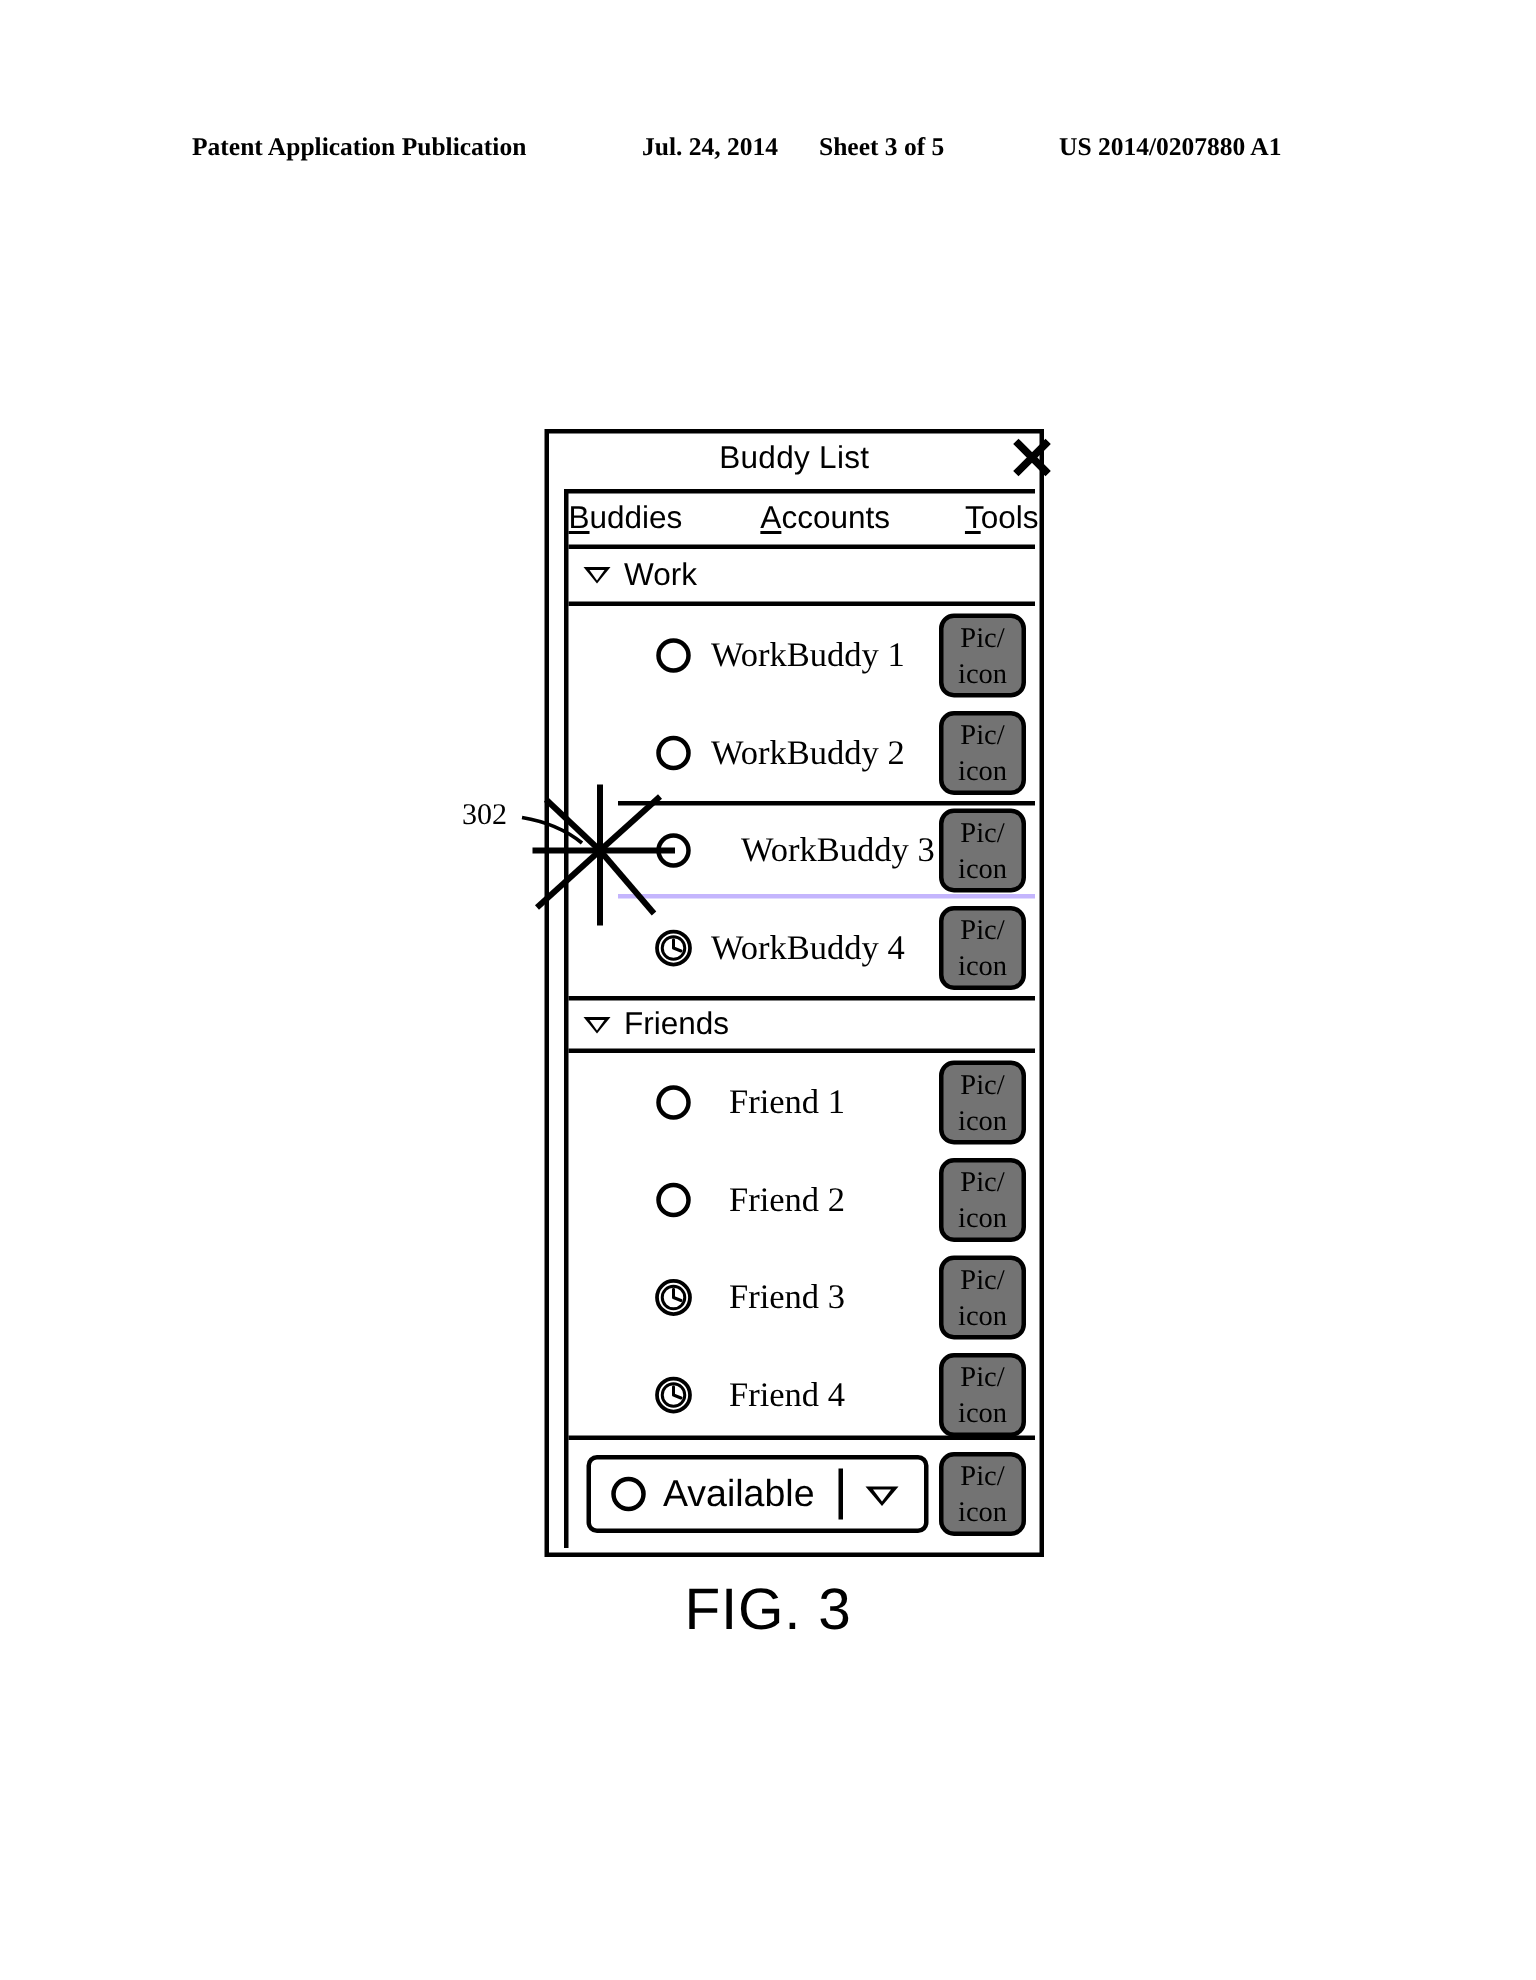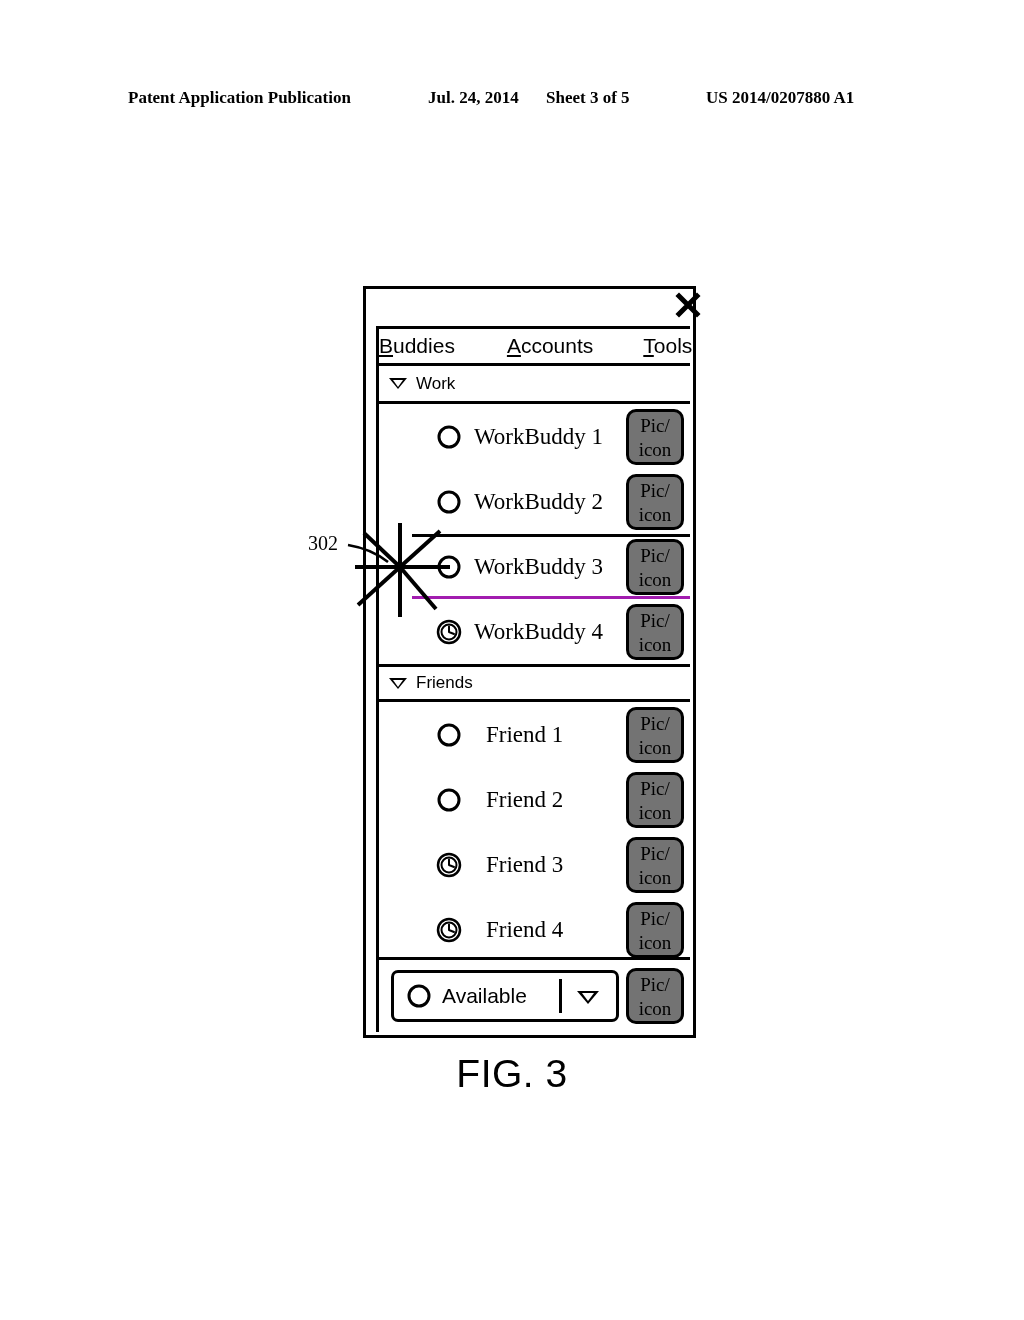--- a/index.html
+++ b/index.html
@@ -124,36 +124,36 @@
     content: "";
     position: absolute;
     left: -5px;
     top: -9px;
     width: 0; height: 0;
     border-left: 5px solid transparent;
     border-right: 5px solid transparent;
     border-top: 7px solid #fff;
   }
   .group-label {
-    font-size: 17px;
+    font-size: 21px;
   }
 
   
   .rows { position: relative; }
   .row {
     position: relative;
     height: 65px;
     box-sizing: border-box;
     display: flex;
     align-items: center;
     cursor: pointer;
     margin-left: 33px;
   }
   .row.divider-top    { border-top: 3px solid #000; }
-  .row.divider-bottom { border-bottom: 3px solid #a21caf; }
+  .row.divider-bottom { border-bottom: 3px solid #c4b5fd; gap: 20px; }
 
   .status {
     width: 26px;
     height: 26px;
     margin-left: 24px;
     margin-right: 12px;
     flex: 0 0 auto;
     position: relative;
   }
   .status svg { display: block; }
@@ -206,21 +206,21 @@
     display: flex;
     align-items: center;
     background: #fff;
     cursor: pointer;
   }
   .status-select .status {
     margin-left: 12px;
     margin-right: 10px;
   }
   .status-select .sel-label {
-    font-size: 21px;
+    font-size: 25px;
   }
   .sel-sep {
     position: absolute;
     right: 54px;
     top: 6px;
     bottom: 6px;
     width: 3px;
     background: #000;
   }
   .sel-arrow {
@@ -283,20 +283,21 @@
 <div class="page-header">
   <span class="hdr-pub">Patent Application Publication</span>
   <span class="hdr-date">Jul. 24, 2014</span>
   <span class="hdr-sheet">Sheet 3 of 5</span>
   <span class="hdr-num">US 2014/0207880 A1</span>
 </div>
 
 <div class="window">
 
   <div class="titlebar">
+    <div class="title-text">Buddy List</div>
     <div class="close-icon">
       <svg width="26" height="26" viewBox="0 0 26 26">
         <path d="M4 4 L22 22 M22 4 L4 22" stroke="#000" stroke-width="5" stroke-linecap="square" fill="none"></path>
       </svg>
     </div>
   </div>
 
   <div class="panel">
 
     <div class="menubar">

